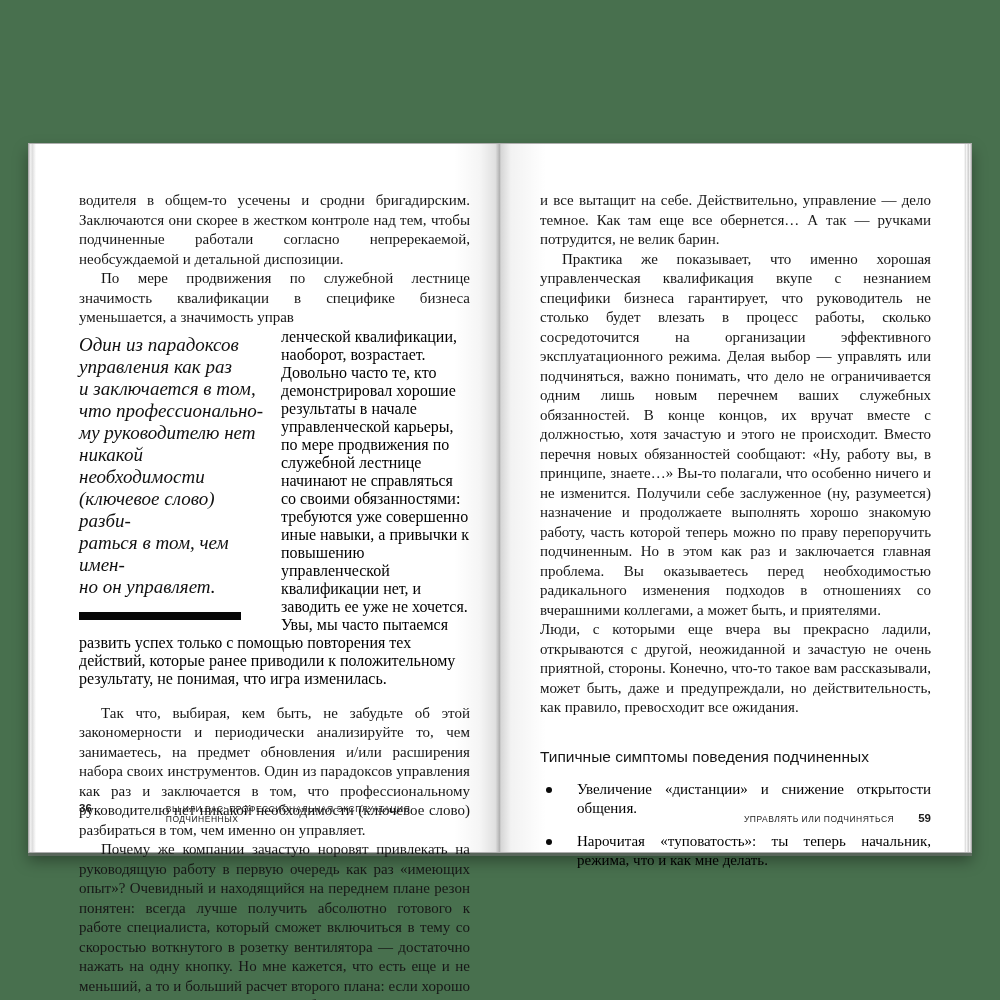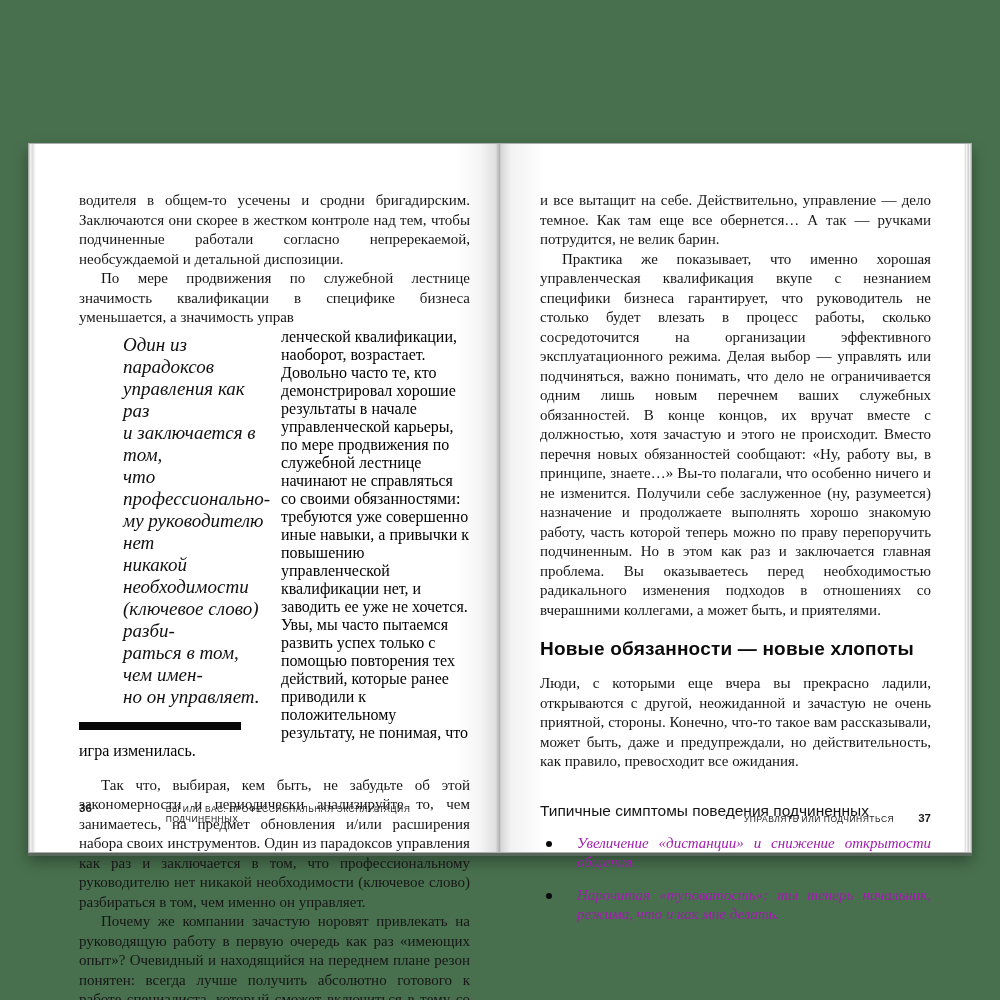--- a/index.html
+++ b/index.html
@@ -59,21 +59,20 @@
     text-align:left;
     text-indent:0;
   }
   .pq-text{
     font-family:"Liberation Serif","DejaVu Serif",serif;
     font-style:italic;
     font-size:19px;
     line-height:22px;
     color:#101010;
     white-space:pre-line;
-    margin-left:44px;
   }
   .pq-bar{
     margin-top:14px;
     width:162px;height:8px;
     background:#070707;
   }
   
   .section-heading{
     margin:18px 0 14px 0;
     font-family:"Liberation Sans","DejaVu Sans",sans-serif;
@@ -90,21 +89,21 @@
     font-size:15.5px;
     color:#151515;
     text-align:left;
   }
   .bullet-list{margin:0;padding:0;list-style:none;}
   .bullet-item{
     position:relative;
     padding-left:37px;
     margin-bottom:13px;
     font-size:15px;line-height:19.5px;
-    text-align:justify;color:#a21caf;font-style:italic;
+    text-align:justify;color:#000000;
   }
   .bullet-dot{
     position:absolute;left:6px;top:7px;
     width:6px;height:6px;border-radius:50%;
     background:#0a0a0a;
   }
   
   .footer{
     position:absolute;
     bottom:30px;
@@ -148,35 +147,34 @@
     <div class="footer footer-left">
       <span class="pagenum">36</span>
       <span class="runhead">ВЫ ИЛИ ВАС: ПРОФЕССИОНАЛЬНАЯ ЭКСПЛУАТАЦИЯ ПОДЧИНЕННЫХ</span>
     </div>
   </div>
 
   <div class="page page-right">
     <p class="para">и все вытащит на себе. Действительно, управление — дело темное. Как там еще все обернется… А так — ручками потрудится, не велик барин.</p>
     <p class="para indent">Практика же показывает, что именно хорошая управленческая квалификация вкупе с незнанием специфики бизнеса гарантирует, что руководитель не столько будет влезать в процесс работы, сколько сосредоточится на организации эффективного эксплуатационного режима. Делая выбор — управлять или подчиняться, важно понимать, что дело не ограничивается одним лишь новым перечнем ваших служебных обязанностей. В конце концов, их вручат вместе с должностью, хотя зачастую и этого не происходит. Вместо перечня новых обязанностей сообщают: «Ну, работу вы, в принципе, знаете…» Вы-то полагали, что особенно ничего и не изменится. Получили себе заслуженное (ну, разумеется) назначение и продолжаете выполнять хорошо знакомую работу, часть которой теперь можно по праву перепоручить подчиненным. Но в этом как раз и заключается главная проблема. Вы оказываетесь перед необходимостью радикального изменения подходов в отношениях со вчерашними коллегами, а может быть, и приятелями.</p>
 
-    <h2 class="section-heading">Новые обязанности — новые хлопоты</h2>
 
     <p class="para">Люди, с которыми еще вчера вы прекрасно ладили, открываются с другой, неожиданной и зачастую не очень приятной, стороны. Конечно, что-то такое вам рассказывали, может быть, даже и предупреждали, но действительность, как правило, превосходит все ожидания.</p>
 
     <h3 class="subsection-heading">Типичные симптомы поведения подчиненных</h3>
 
     <ul class="bullet-list">
       <li class="bullet-item">
         <span class="bullet-dot"></span>
         <span>Увеличение «дистанции» и снижение открытости общения.</span>
       </li>
       <li class="bullet-item">
         <span class="bullet-dot"></span>
         <span>Нарочитая «туповатость»: ты теперь начальник, режима, что и как мне делать.</span>
       </li>
     </ul>
 
     <div class="footer footer-right">
       <span class="runhead">УПРАВЛЯТЬ ИЛИ ПОДЧИНЯТЬСЯ</span>
-      <span class="pagenum">37</span>
+      <span class="pagenum">59</span>
     </div>
   </div>
 </div>
 
 </body></html>

